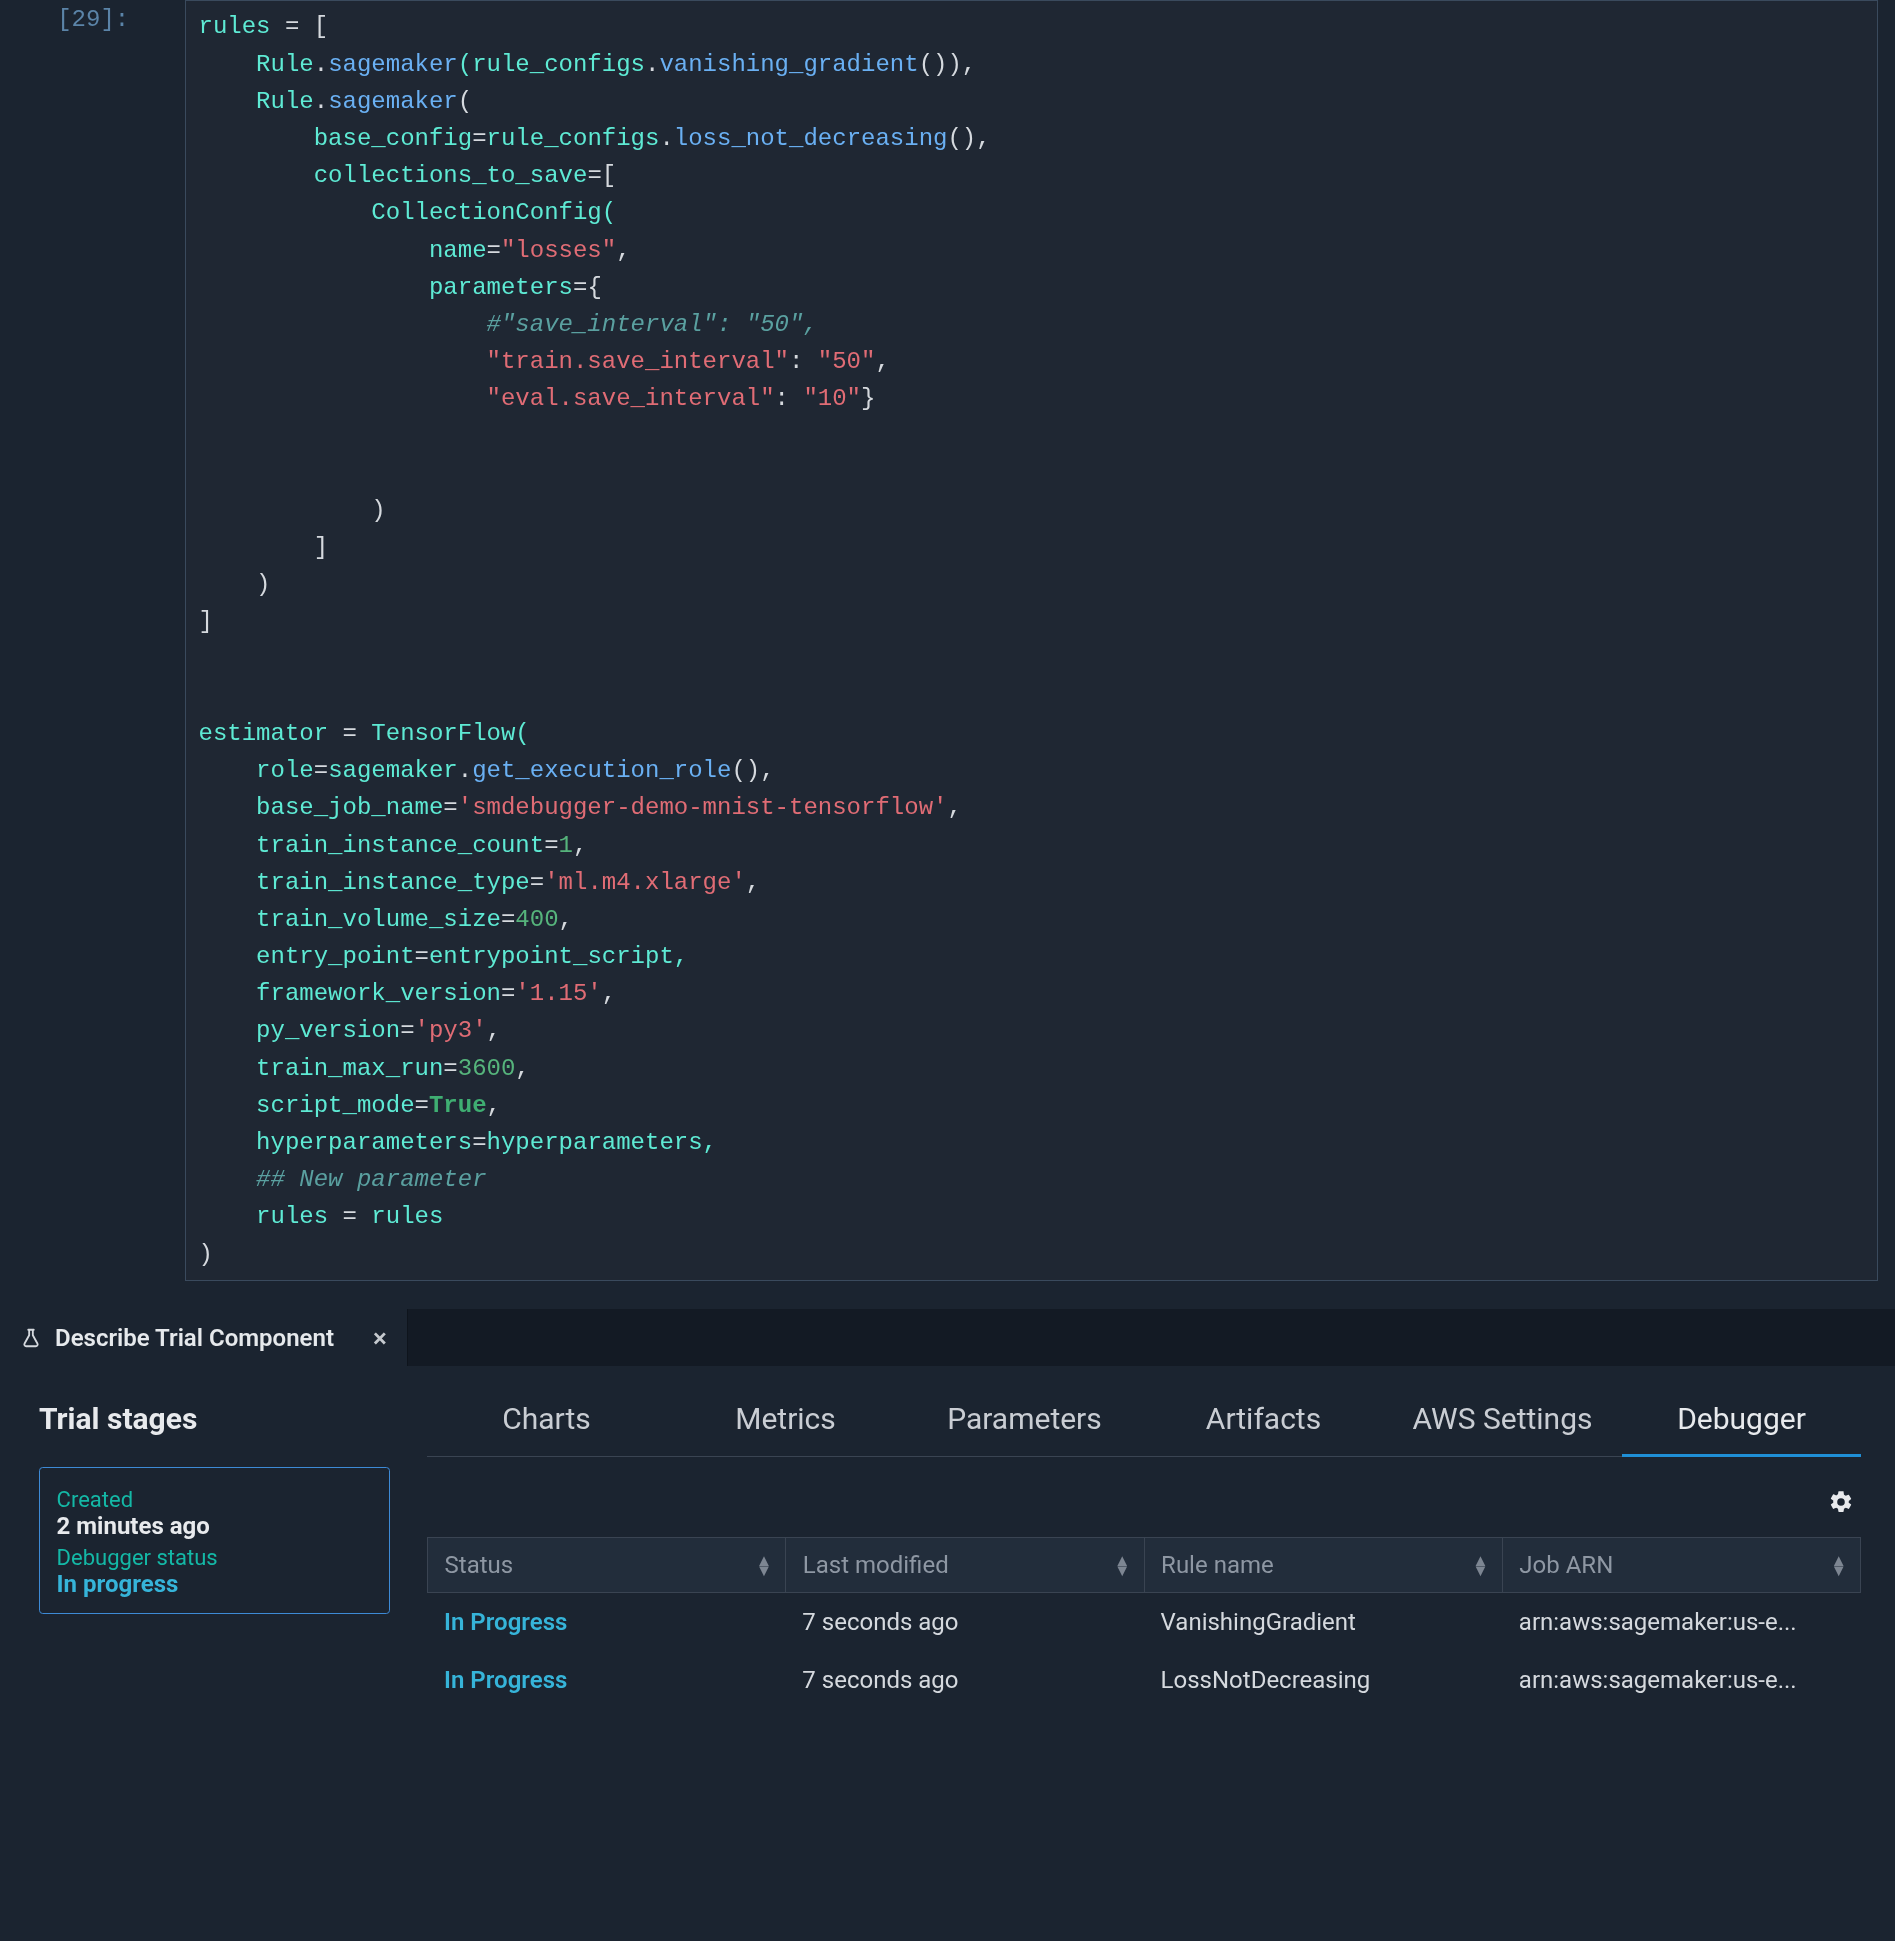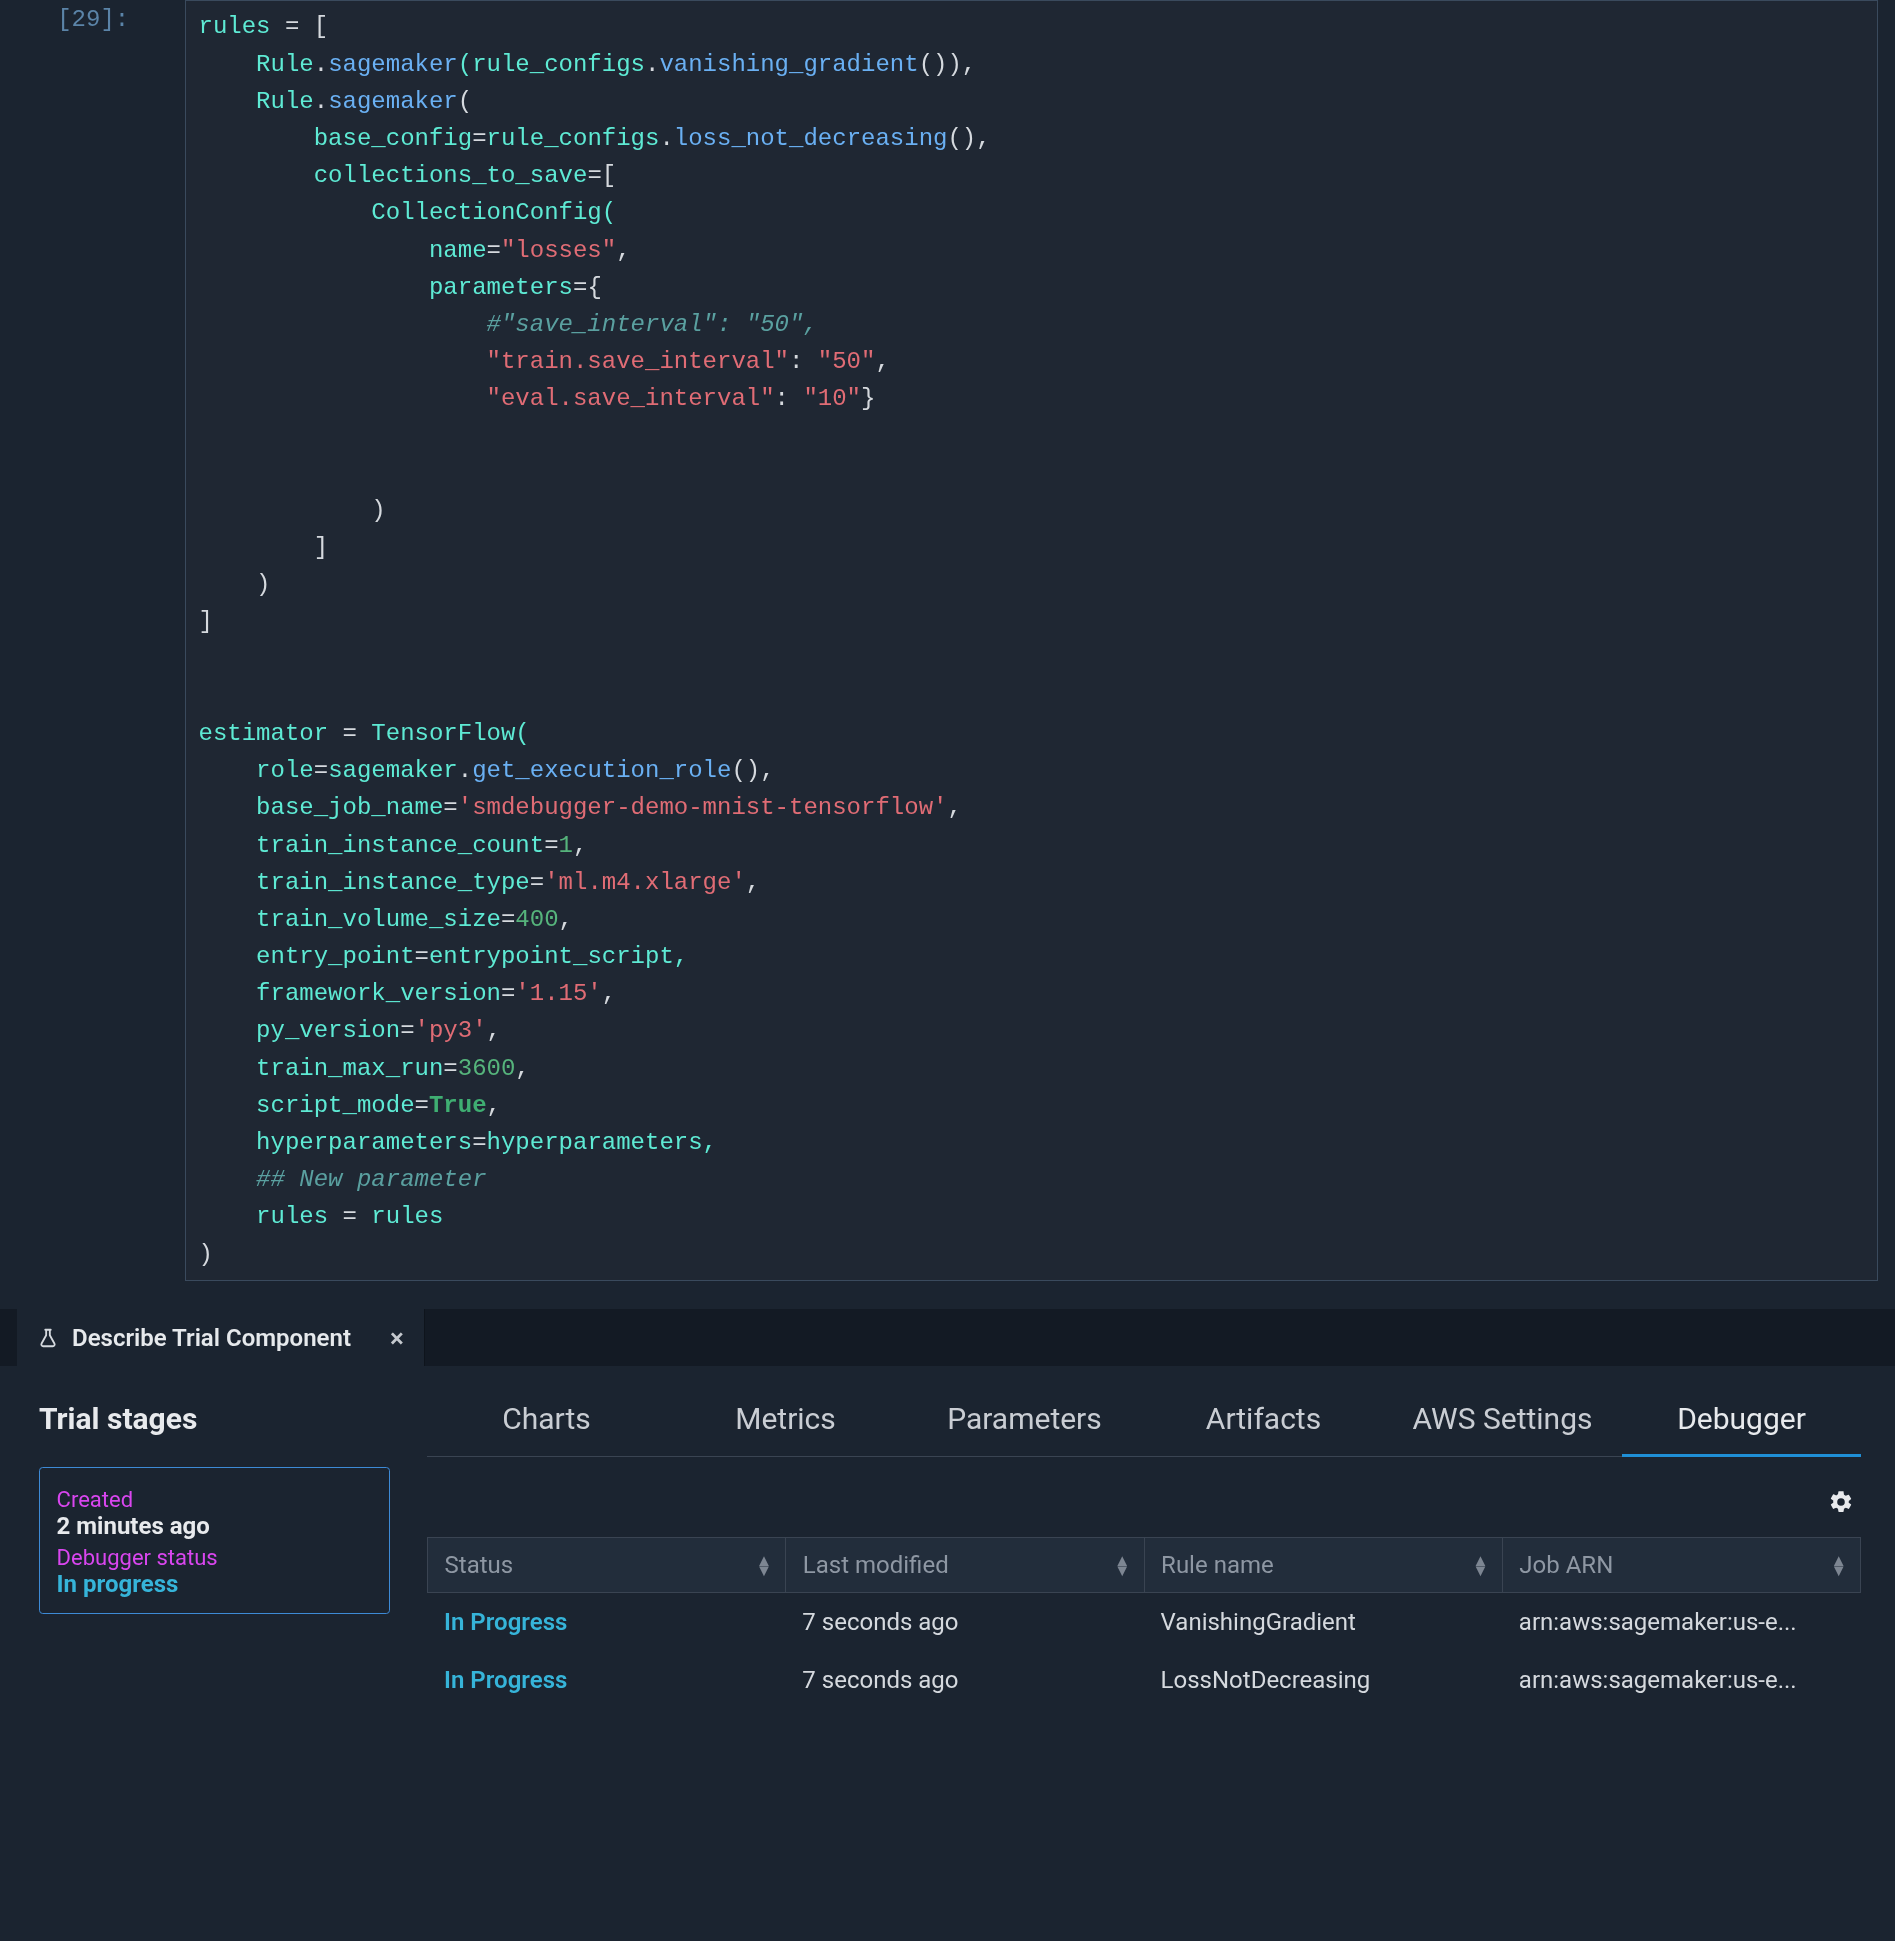--- a/index.html
+++ b/index.html
@@ -57,21 +57,20 @@
   .panel-tab {
     display: flex;
     align-items: center;
     gap: 13px;
     padding: 0 20px;
     background: #1b2430;
     border-right: 0.9px solid #0e141c;
     font-size: 24px;
     font-weight: 600;
     color: #e6e9ec;
-    margin-left: 17px;
   }
   .panel-tab .icon {
     display: inline-flex;
   }
   .panel-tab .close {
     margin-left: 26px;
     color: #c5c9ce;
     font-size: 26px;
   }
   .trial-body {
@@ -97,21 +96,21 @@
   }
   .stage-title {
     font-size: 24px;
     font-weight: 700;
     color: #e8eaed;
     line-height: 1.35;
     margin-bottom: 3.7px;
   }
   .stage-meta-label {
     font-size: 22px;
-    color: #d946ef;
+    color: #14b8a6;
     margin-top: 5.5px;
   }
   .stage-meta-value {
     font-size: 24px;
     font-weight: 700;
     color: #e8eaed;
   }
   .stage-status {
     font-size: 24px;
     font-weight: 700;

